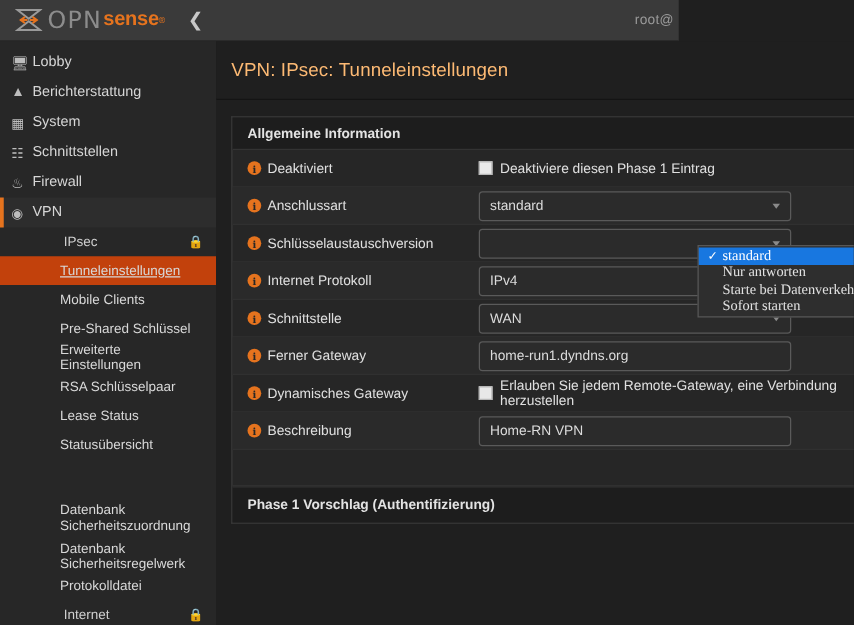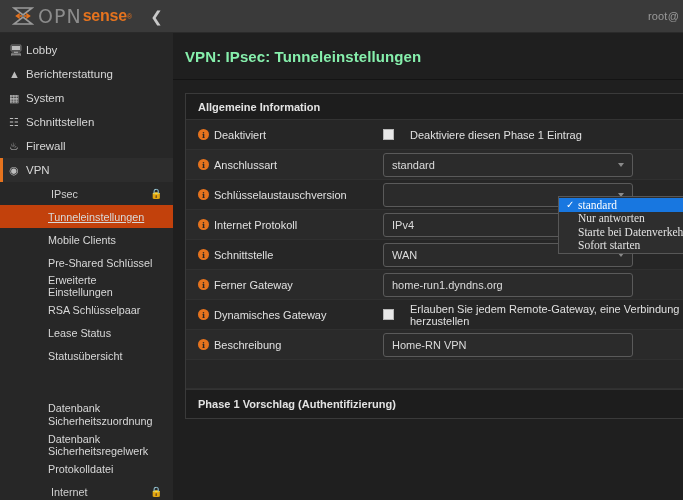--- a/index.html
+++ b/index.html
@@ -6,21 +6,21 @@
   html, body {
     width: 683px; height: 500px;
     overflow: hidden;
     background: #1f1f1f;
     font-family: "Liberation Sans", sans-serif;
   }
 
   
   #topbar {
     position: absolute; top: 0; left: 0;
-    width: 683px; height: 33px;
+    width: 543px; height: 33px;
     background: #3a3a3a;
     border-bottom: 1px solid #2a2a2a;
     display: flex; align-items: center;
   }
   #logo-wrap { display: flex; align-items: center; padding-left: 12px; }
   .logo-mark { width: 22px; height: 20px; position: relative; margin-right: 4px; }
   .logo-mark svg { display:block; }
   .logo-opn {
     font-size: 19px; letter-spacing: 1px; color: #8c8c8c;
     font-family: "DejaVu Sans", sans-serif; font-weight: 400;
@@ -87,21 +87,21 @@
     overflow: hidden;
   }
   #page-head {
     height: 47px;
     display: flex; align-items: center;
     padding-left: 12px;
     border-bottom: 1px solid #141414;
     background: #1f1f1f;
   }
   #page-head h1 {
-    font-size: 15px; font-weight: bold; color: #86efac;
+    font-size: 15px; font-weight: normal; color: #fdba74;
     letter-spacing: 0.1px;
   }
   #panel {
     margin: 13px 0 0 12px;
     background: #262626;
     border: 1px solid #3a3a3a;
     border-right: none;
     width: 520px;
   }
   .panel-head {
@@ -126,21 +126,21 @@
   }
   .info-i {
     width: 11px; height: 11px; border-radius: 50%;
     background: #e5731e; color: #262626;
     font-size: 8px; font-weight: bold;
     display: inline-flex; align-items: center; justify-content: center;
     font-family: "DejaVu Serif", serif;
     flex: 0 0 auto;
   }
   .fctl { flex: 1; display: flex; align-items: center; }
-  .cbrow { display: flex; align-items: center; gap: 16px; font-size: 11px; color: #e0e0e0; }
+  .cbrow { display: flex; align-items: center; gap: 6px; font-size: 11px; color: #e0e0e0; }
   .cbox {
     width: 11px; height: 11px;
     background: #e8e8e8; border: 1px solid #b8b8b8;
     flex: 0 0 auto;
   }
   .inp {
     width: 250px; height: 24px;
     background: #2b2b2b;
     border: 1px solid #5a5a5a;
     border-radius: 3px;

